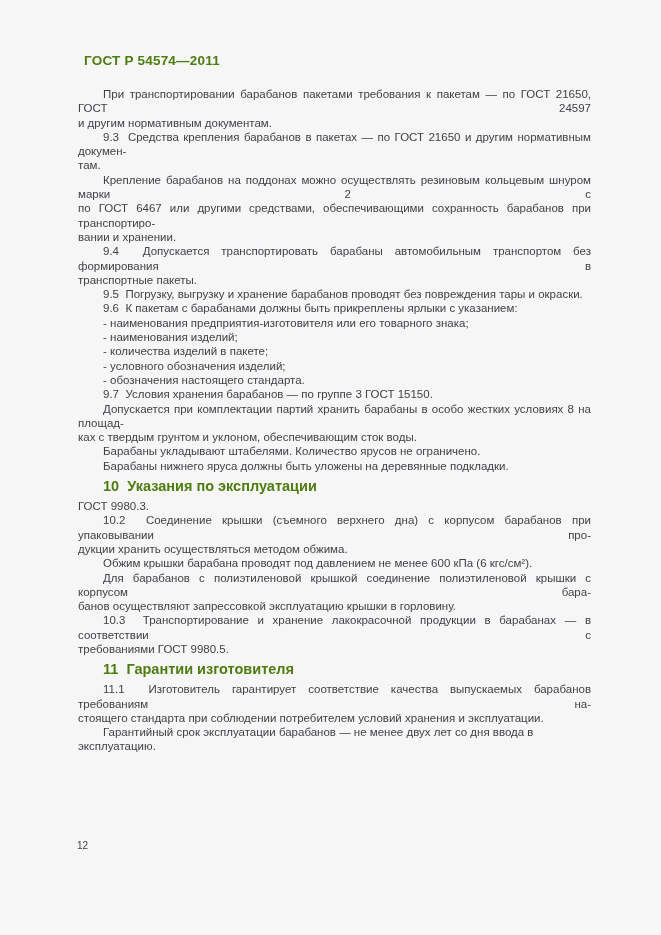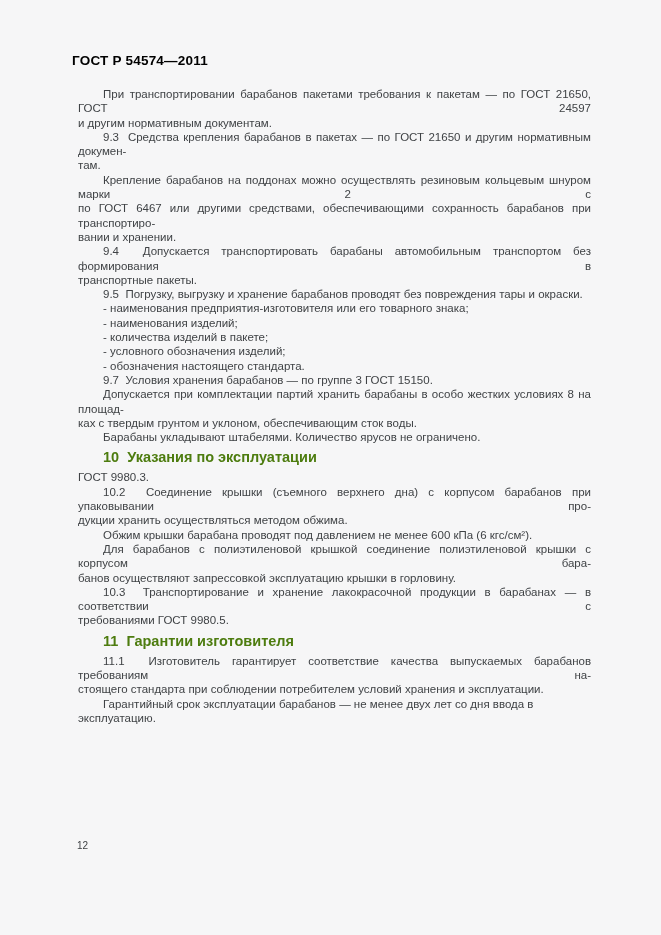--- a/index.html
+++ b/index.html
@@ -14,28 +14,28 @@
     overflow: hidden;
     font-family: "Liberation Sans", sans-serif;
     color: #3f4245;
   }
   .page {
     position: absolute;
     inset: 0;
   }
   .doc-header {
     position: absolute;
-    left: 72px;
+    left: 84px;
     top: 54px;
     width: 513px;
     font-size: 13.5px;
     font-weight: bold;
     line-height: 14px;
     letter-spacing: 0.2px;
-    color: #000000;
+    color: #4d7c0f;
   }
   .doc-body {
     position: absolute;
     left: 78px;
     top: 87px;
     width: 513px;
     font-size: 11.5px;
     line-height: 14.3px;
   }
   .para { margin: 0; }
@@ -82,20 +82,23 @@
         <div class="line">вании и хранении.</div>
       </div>
       <div class="para">
         <div class="line indent fill">9.4&nbsp; Допускается транспортировать барабаны автомобильным транспортом без формирования в</div>
         <div class="line">транспортные пакеты.</div>
       </div>
       <div class="para">
         <div class="line indent">9.5&nbsp; Погрузку, выгрузку и хранение барабанов проводят без повреждения тары и окраски.</div>
       </div>
       <div class="para">
+        <div class="line indent">9.6&nbsp; К пакетам с барабанами должны быть прикреплены ярлыки с указанием:</div>
+      </div>
+      <div class="para">
         <div class="line indent">- наименования предприятия-изготовителя или его товарного знака;</div>
       </div>
       <div class="para">
         <div class="line indent">- наименования изделий;</div>
       </div>
       <div class="para">
         <div class="line indent">- количества изделий в пакете;</div>
       </div>
       <div class="para">
         <div class="line indent">- условного обозначения изделий;</div>
@@ -105,20 +108,23 @@
       </div>
       <div class="para">
         <div class="line indent">9.7&nbsp; Условия хранения барабанов — по группе 3 ГОСТ 15150.</div>
       </div>
       <div class="para">
         <div class="line indent fill">Допускается при комплектации партий хранить барабаны в особо жестких условиях 8 на площад-</div>
         <div class="line">ках с твердым грунтом и уклоном, обеспечивающим сток воды.</div>
       </div>
       <div class="para">
         <div class="line indent">Барабаны укладывают штабелями. Количество ярусов не ограничено.</div>
+      </div>
+      <div class="para">
+        <div class="line indent">Барабаны нижнего яруса должны быть уложены на деревянные подкладки.</div>
       </div>
       <div class="h2">10&nbsp; Указания по эксплуатации</div>
       <div class="para">
         <div class="line">ГОСТ 9980.3.</div>
       </div>
       <div class="para">
         <div class="line indent fill">10.2&nbsp; Соединение крышки (съемного верхнего дна) с корпусом барабанов при упаковывании про-</div>
         <div class="line">дукции хранить осуществляться методом обжима.</div>
       </div>
       <div class="para">

